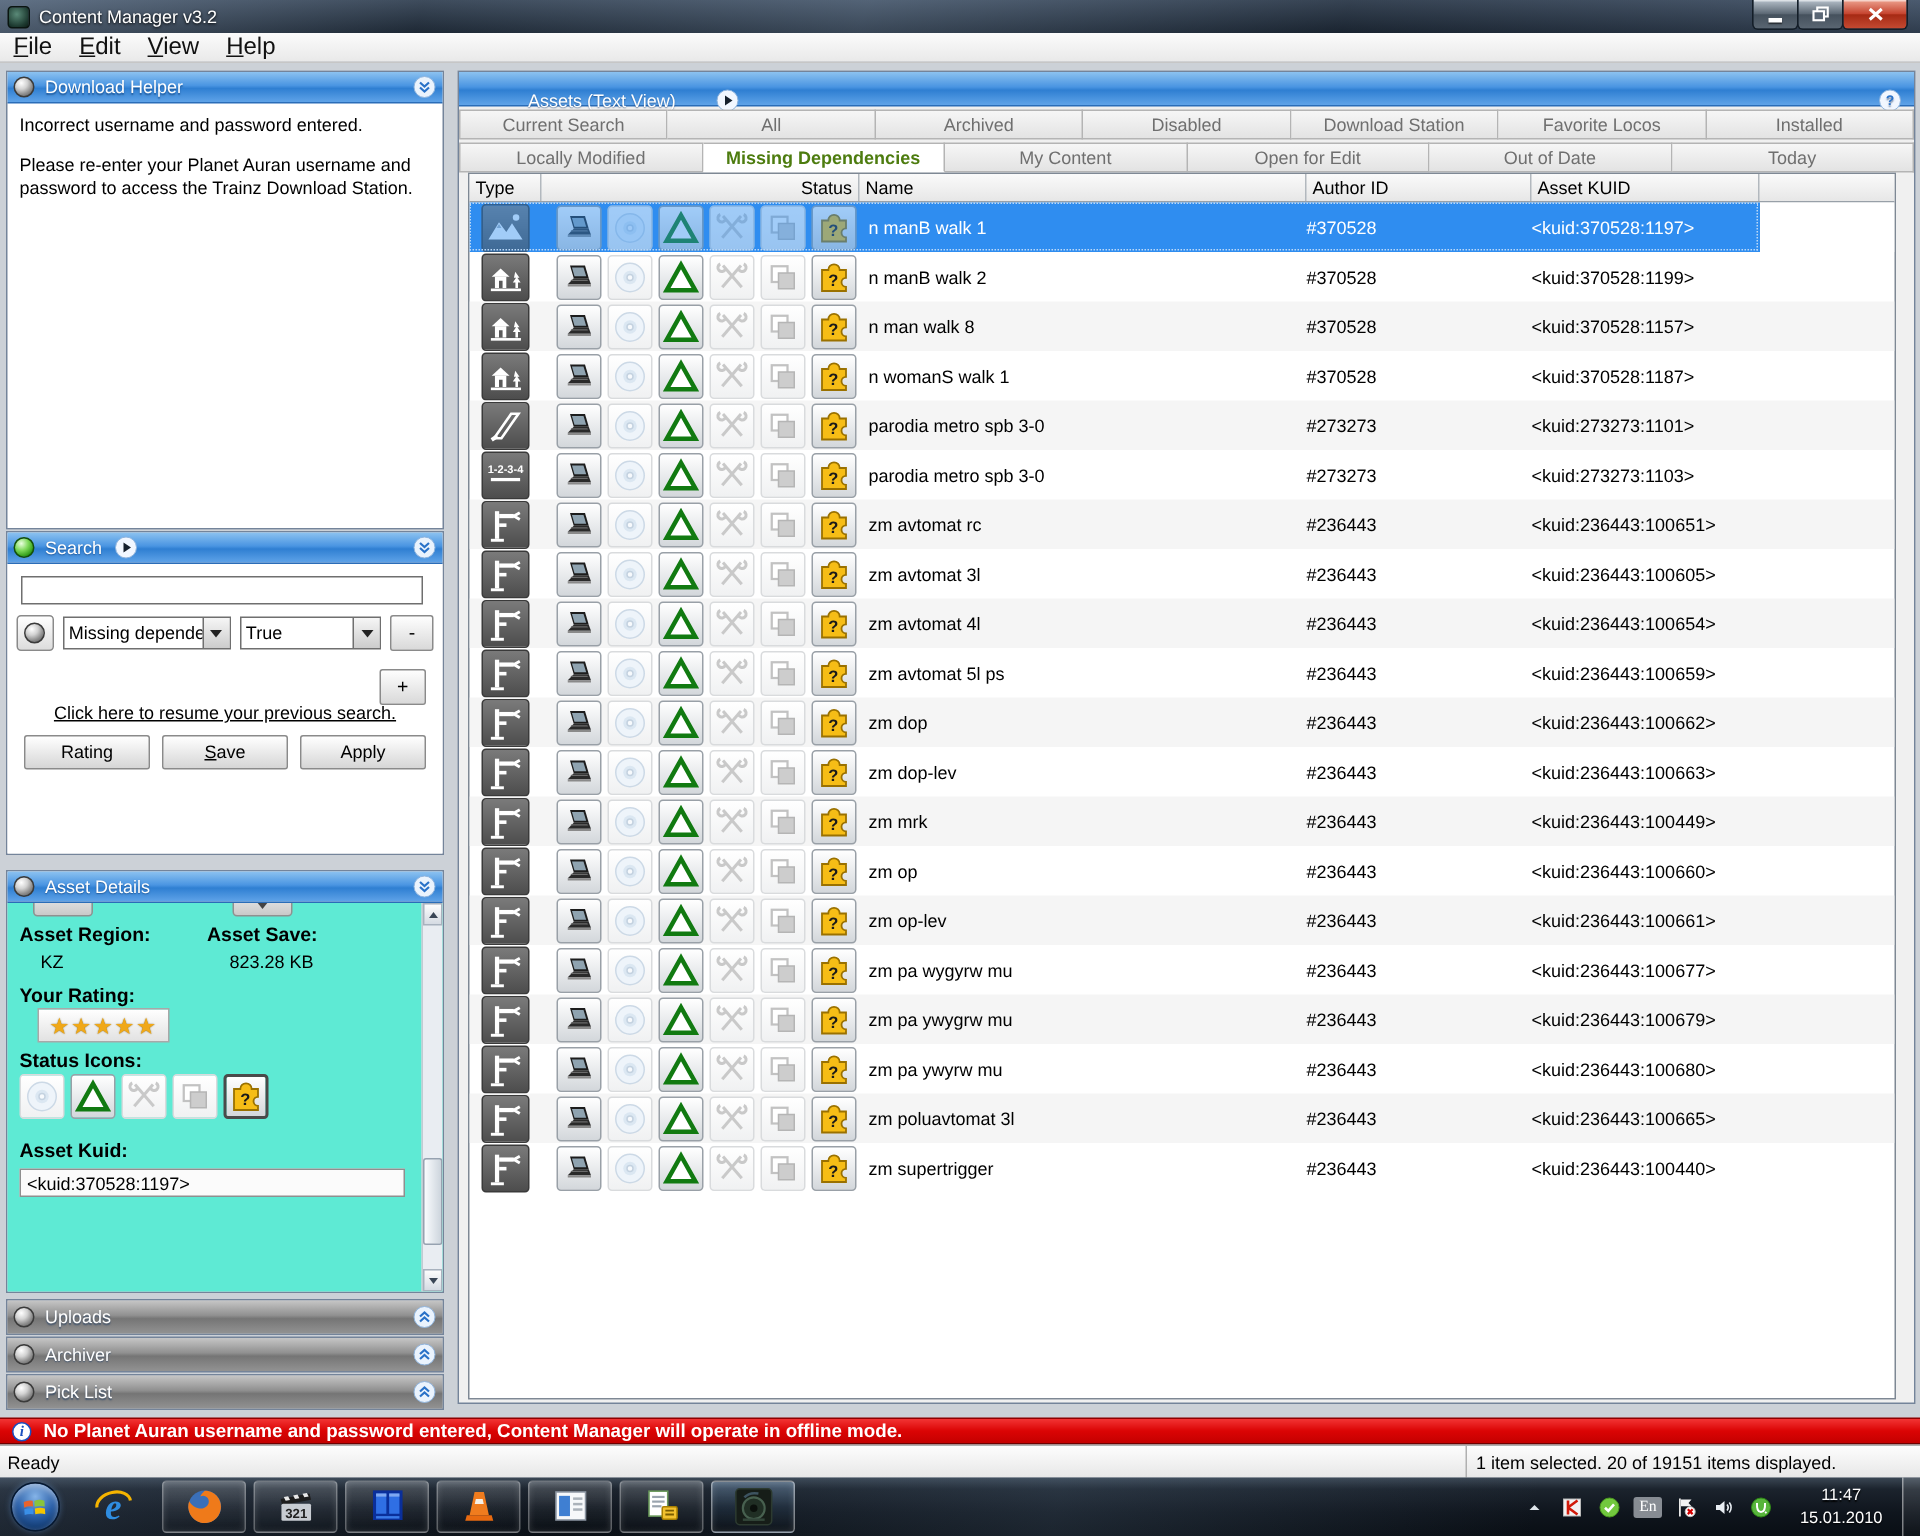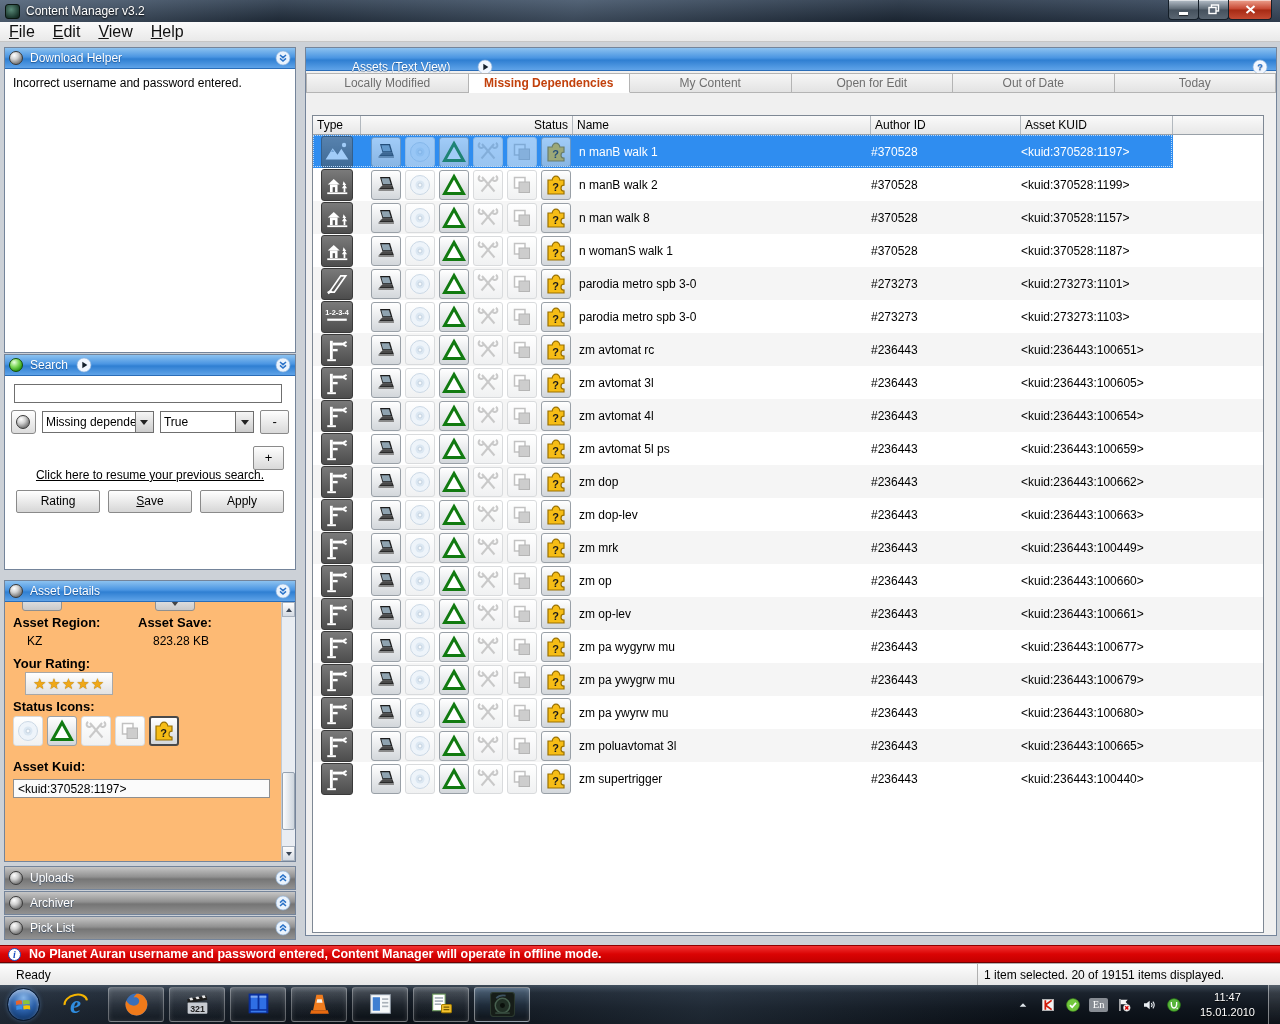--- a/index.html
+++ b/index.html
@@ -62,21 +62,21 @@
   .small-btn { width:31px; height:24px; border:1px solid #8a8a8a; border-radius:2px;
     background:linear-gradient(#fefefe,#d9d9d9); font-size:13px; text-align:center; line-height:22px; box-sizing:border-box; }
   .plus-btn { position:absolute; right:11px; top:70px; }
   .search-link { position:absolute; left:0; right:0; top:92px; text-align:center; font-size:12px; color:#000; text-decoration:underline; }
   .search-btns { position:absolute; left:11px; right:11px; top:114px; display:flex; justify-content:space-between; }
   .btn { display:block; width:84px; height:23px; border:1px solid #8a8a8a; border-radius:2px;
     background:linear-gradient(#ffffff,#d6d6d6); font-size:12px; text-align:center; line-height:21px; box-sizing:border-box; }
   .btn.save::first-letter { text-decoration:underline; }
 
   #details-panel { top:580px; height:282px; }
-  .details-body { position:relative; height:259px; background:#fdba74; overflow:hidden; font-size:12px; color:#000; }
+  .details-body { position:relative; height:259px; background:#5eead4; overflow:hidden; font-size:12px; color:#000; }
   .cut-btn { position:absolute; top:-9px; height:18px; border:1px solid #909090; border-radius:3px;
     background:linear-gradient(#efefef,#c9c9c9); box-sizing:border-box; }
   .cut-btn.b1 { left:17px; width:40px; }
   .cut-btn.b2 { left:150px; width:40px; display:flex; align-items:flex-end; justify-content:center; }
   .cut-btn.b2::before { content:""; border:4px solid transparent; border-top:5px solid #444; margin-bottom:0px; }
   .abs { position:absolute; }
   .detail-label { font-weight:bold; font-size:13px; }
   .stars-box { left:20px; top:70px; width:86px; height:21px; border:1px solid #a8a8a8;
     background:linear-gradient(#ffffff,#e2e2e2); display:flex; align-items:center; justify-content:center;
     color:#f0a818; font-size:15px; letter-spacing:1px; text-shadow:0 0 1px #7a5800; }
@@ -103,21 +103,21 @@
     border:1px solid #74849a; box-sizing:border-box; }
   .assets-header { height:23px; display:flex; align-items:center; gap:26px; padding:16px 8px 0 46px; color:#fff; font-size:12px;
     background:linear-gradient(#8cc2f0 0%,#4a95e2 45%,#2f7fd2 55%,#5fa3e8 100%);
     border-bottom:1px solid #2a6db8; box-sizing:border-box; text-shadow:0 1px 1px rgba(0,40,90,.5); }
   .assets-header .hdr-spacer { flex:1; }
   .tabs { display:flex; margin-top:2px; }
   .tab { flex:1; height:20px; line-height:19px; text-align:center; font-size:12px; color:#6f6f6f;
     background:linear-gradient(#f6f6f6,#e3e3e3); border:1px solid #b4b4b4; border-left:none; box-sizing:border-box;
     white-space:nowrap; overflow:hidden; }
   .tabs .tab:first-child { border-left:1px solid #b4b4b4; }
-  .tab.active { background:#fff; color:#c2410c; font-weight:bold; border-bottom-color:#fff; }
+  .tab.active { background:#fff; color:#4d7c0f; font-weight:bold; border-bottom-color:#fff; }
 
   .table-box { position:absolute; left:6px; right:12px; top:67px; bottom:2px; background:#fff;
     border:1px solid #7e8894; overflow:hidden; box-sizing:border-box; }
   .thead { display:flex; height:19px; background:linear-gradient(#fafafa,#e7e7e7); border-bottom:1px solid #98a0a8;
     font-size:12px; color:#000; box-sizing:border-box; }
   .th { padding:2px 4px; border-right:1px solid #b2b8be; box-sizing:border-box; white-space:nowrap; overflow:hidden; }
   .c-type { width:48px; } .c-status { width:212px;text-align:right; } .c-name { width:298px; }
   .c-author { width:150px; } .c-kuid { width:152px; } .c-fill { flex:1; border-right:none; }
 
   .row { position:relative; display:flex; align-items:center; height:33px; font-size:12px; color:#000; }
@@ -143,21 +143,21 @@
 
   
   .alertbar { position:absolute; left:0; right:0; top:945px; height:18px; display:flex; align-items:center; gap:8px;
     padding-left:8px; box-sizing:border-box; color:#fff; font-weight:bold; font-size:12.5px;
     background:linear-gradient(#f23434,#db0404 50%,#c40000); border-top:1px solid #8e0000; border-bottom:1px solid #6e0000; }
   .info-icon { width:13px; height:13px; border-radius:50%; background:#fff; border:1px solid #1a4fc0; color:#1a4fc0;
     font-family:"Liberation Serif",serif; font-style:italic; font-weight:bold; font-size:10px;
     display:flex; align-items:center; justify-content:center; box-sizing:border-box; }
   .statusbar { position:absolute; left:0; right:0; top:963px; height:22px; background:linear-gradient(#fdfdfd,#e7e7e7);
     border-top:1px solid #b0b0b0; display:flex; align-items:center; font-size:12px; color:#000; box-sizing:border-box; }
-  .sb-left { flex:1; padding-left:16px; }
+  .sb-left { flex:1; padding-left:5px; }
   .sb-right { width:303px; height:100%; border-left:1px solid #b0b0b0; display:flex; align-items:center; padding-left:6px; box-sizing:border-box; }
 
   
   .taskbar { position:absolute; left:0; right:0; top:985px; height:39px; display:flex; align-items:center; gap:5px;
     padding-left:4px; box-sizing:border-box;
     background:linear-gradient(100deg, rgba(90,110,135,.25), rgba(10,15,22,0) 30%, rgba(100,125,150,.2) 55%, rgba(5,8,12,0) 80%),
                linear-gradient(#3b4754 0%, #1b232d 20%, #0f151d 60%, #090e14 100%); }
   .tb-start { width:38px; height:38px; display:flex; align-items:center; justify-content:center; }
   .start-orb { width:33px; height:33px; border-radius:50%; border:1px solid #061830;
     background:radial-gradient(circle at 50% 28%, #85b4e8, #2a5fa8 48%, #123a70 78%, #0a2448);
@@ -219,20 +219,21 @@
       <span class="hdr-spacer"></span>
       <span class="hdr-btn">
         <svg viewBox="0 0 24 24">
             <circle cx="12" cy="12" r="10.5" fill="#eaf3fd" stroke="#8fb4dd"></circle>
             <path d="M7.5 7.5 L12 11.5 L16.5 7.5 M7.5 12.5 L12 16.5 L16.5 12.5" stroke="#2a72c8" stroke-width="2.2" fill="none"></path>
           </svg>
       </span>
     </div>
     <div class="dl-body">
       <p>Incorrect username and password entered.</p>
+      <p>Please re-enter your Planet Auran username and password to access the Trainz Download Station.</p>
     </div>
   </div>
 
   <div class="panel" id="search-panel">
     <div class="panel-header">
       <span class="orb green"></span>
       <span>Search</span>
       <span class="hdr-btn">
         <svg viewBox="0 0 24 24">
             <circle cx="12" cy="12" r="10.5" fill="#f2f7ff" stroke="#8fb4dd"></circle>
@@ -391,20 +392,29 @@
           </svg>
       </span>
       <span class="hdr-spacer"></span>
       <span class="hdr-btn">
         <svg viewBox="0 0 24 24">
             <circle cx="12" cy="12" r="10.5" fill="#f2f7ff" stroke="#8fb4dd"></circle>
             <text x="12" y="17" text-anchor="middle" font-size="14" font-weight="bold" fill="#2a72c8">?</text>
           </svg>
       </span>
     </div>
+    <div class="tabs" id="tabs-row1">
+        <div class="tab">Current Search</div>
+        <div class="tab">All</div>
+        <div class="tab">Archived</div>
+        <div class="tab">Disabled</div>
+        <div class="tab">Download Station</div>
+        <div class="tab">Favorite Locos</div>
+        <div class="tab">Installed</div>
+      </div>
     <div class="tabs" id="tabs-row2">
         <div class="tab">Locally Modified</div>
         <div class="tab active">Missing Dependencies</div>
         <div class="tab">My Content</div>
         <div class="tab">Open for Edit</div>
         <div class="tab">Out of Date</div>
         <div class="tab">Today</div>
       </div>
     <div class="table-box">
       <div class="thead" id="thead">

